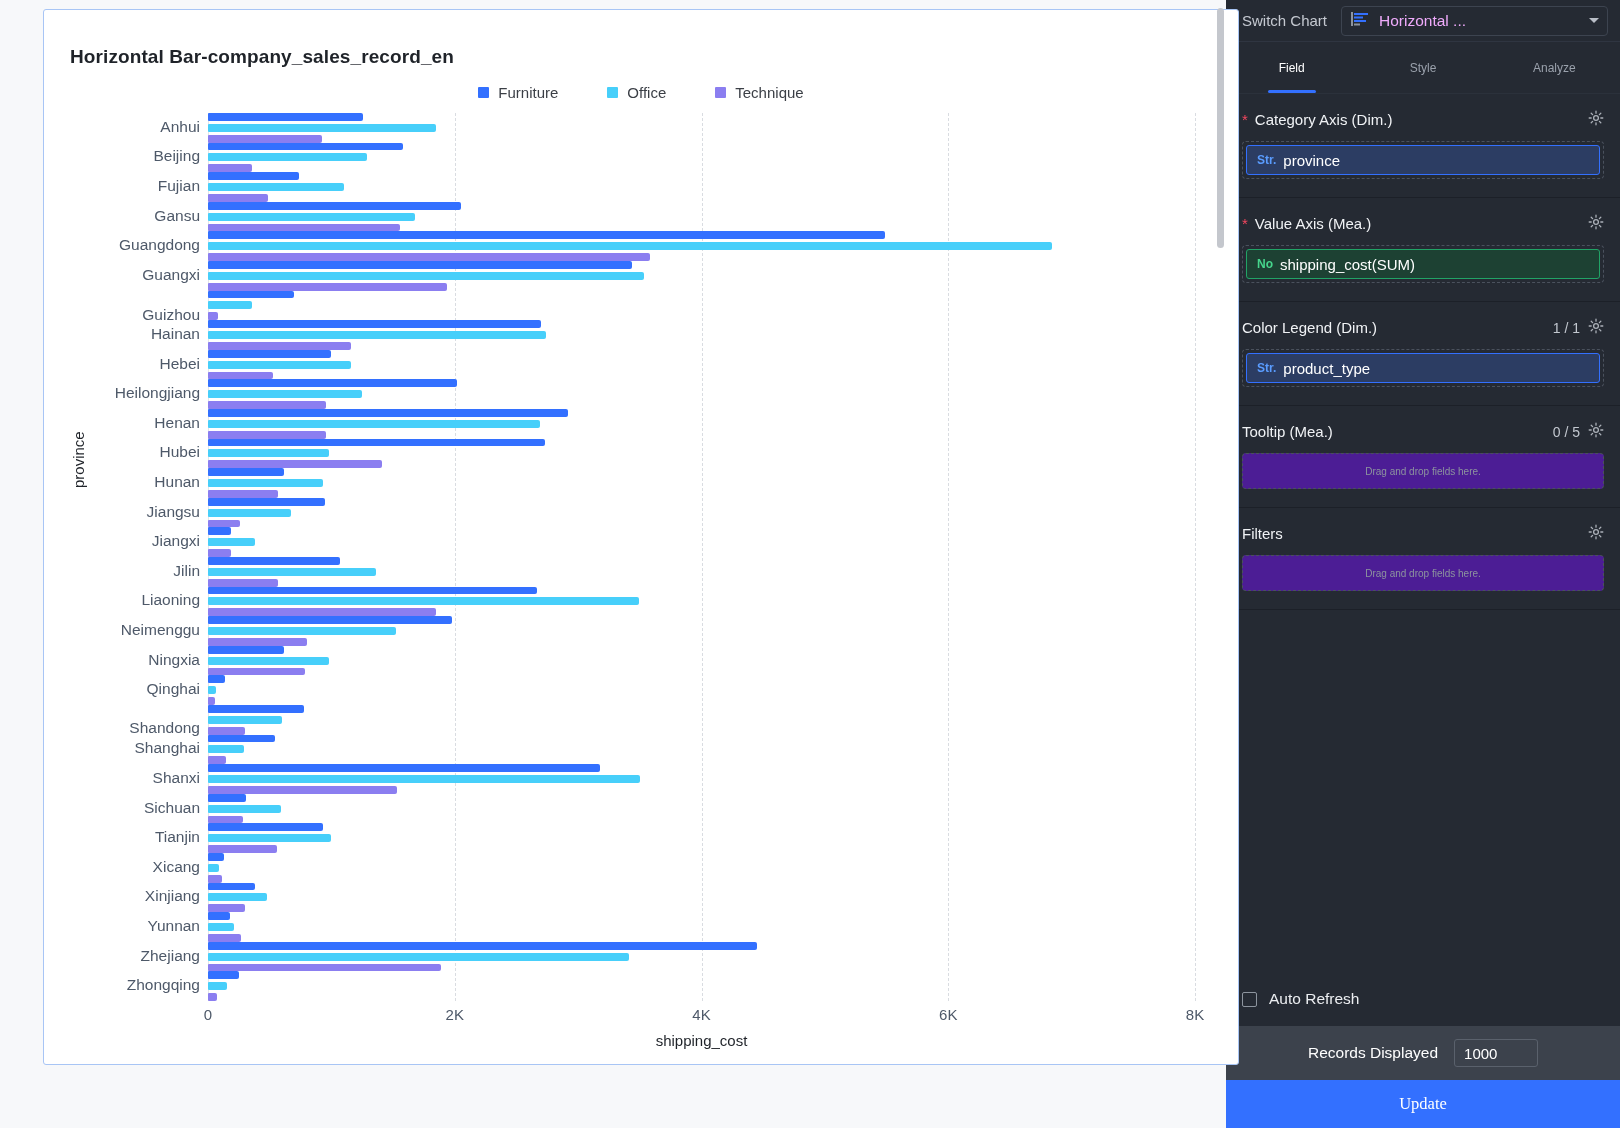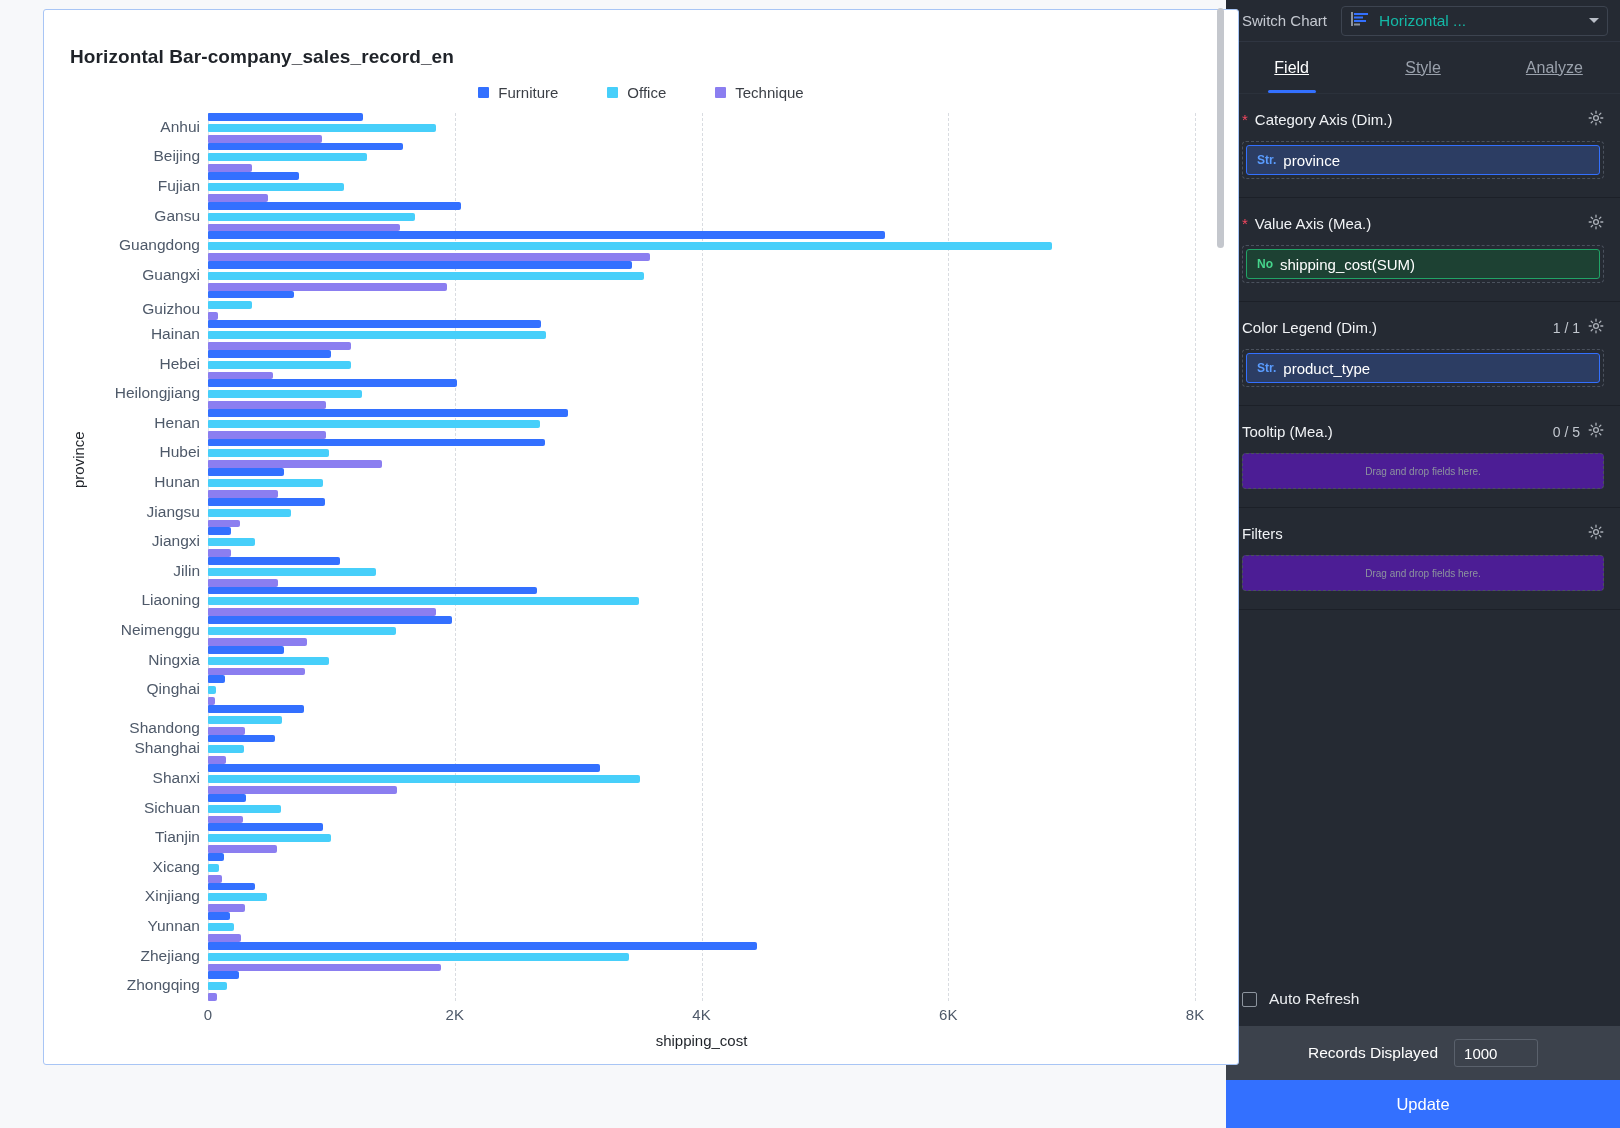--- a/index.html
+++ b/index.html
@@ -112,32 +112,32 @@
     border-bottom: 1px solid #2f3541;
   }
   .switch-chart-label { font-size: 15px; color: #c5c9d1; white-space: nowrap; }
   .chart-select {
     flex: 1; height: 30px;
     display: flex; align-items: center; gap: 10px;
     border: 1px solid #3d4450; border-radius: 4px;
     padding: 0 8px 0 9px;
     background: #252a33;
   }
-  .chart-select .name { flex: 1; font-size: 15.5px; color: #14b8a6; white-space: nowrap; overflow: hidden; }
+  .chart-select .name { flex: 1; font-size: 15.5px; color: #f0abfc; white-space: nowrap; overflow: hidden; }
   .caret { width: 0; height: 0; border-left: 5px solid transparent; border-right: 5px solid transparent; border-top: 5px solid #b9bec7; }
 
   .tabs {
     height: 52px; flex: 0 0 52px;
     display: flex; align-items: stretch;
     border-bottom: 1px solid #32384380;
     background: #252a33;
   }
   .tab {
     flex: 1; display: flex; align-items: center; justify-content: center;
-    font-size: 16px; color: #9aa1ac; position: relative; cursor: pointer; text-decoration: underline;
+    font-size: 12px; color: #9aa1ac; position: relative; cursor: pointer;
   }
   .tab.active { color: #ffffff; }
   .tab.active::after {
     content: ""; position: absolute; bottom: 0; left: 50%; transform: translateX(-50%);
     width: 48px; height: 3px; background: #3370ff; border-radius: 2px;
   }
 
   .panel-body { flex: 1; overflow: hidden; }
   .section {
     padding: 16px 16px 18px 16px;
@@ -192,21 +192,21 @@
   .records-input {
     width: 84px; height: 28px; border: 1px solid #5a616c; border-radius: 3px;
     background: #3c424c; color: #ffffff;
     font-size: 15px; font-family: "Liberation Sans", sans-serif;
     padding: 0 9px;
   }
   .update-btn {
     height: 48px; width: 100%;
     background: #3370ff; color: #ffffff;
     border: none; font-size: 16.5px;
-    font-family: Liberation Sans, sans-serif;
+    font-family: Liberation Serif, serif;
     cursor: pointer;
   }
 </style>
 </head>
 <body>
 
 <div id="app">
 
   <div class="chart-pane">
     <div class="chart-card">
@@ -228,21 +228,21 @@
           </div>
         </div>
 
       <div class="cat-labels" id="cat-labels">
           <div class="cat-label" style="top: 4.8px;">Anhui</div>
           <div class="cat-label" style="top: 34.4px;">Beijing</div>
           <div class="cat-label" style="top: 64px;">Fujian</div>
           <div class="cat-label" style="top: 93.6px;">Gansu</div>
           <div class="cat-label" style="top: 123.2px;">Guangdong</div>
           <div class="cat-label" style="top: 152.8px;">Guangxi</div>
-          <div class="cat-label" style="top: 187px;">Guizhou</div>
+          <div class="cat-label" style="top: 193px;">Guizhou</div>
           <div class="cat-label" style="top: 212px;">Hainan</div>
           <div class="cat-label" style="top: 241.6px;">Hebei</div>
           <div class="cat-label" style="top: 271.2px;">Heilongjiang</div>
           <div class="cat-label" style="top: 300.8px;">Henan</div>
           <div class="cat-label" style="top: 330.4px;">Hubei</div>
           <div class="cat-label" style="top: 360px;">Hunan</div>
           <div class="cat-label" style="top: 389.6px;">Jiangsu</div>
           <div class="cat-label" style="top: 419.2px;">Jiangxi</div>
           <div class="cat-label" style="top: 448.8px;">Jilin</div>
           <div class="cat-label" style="top: 478.4px;">Liaoning</div>

